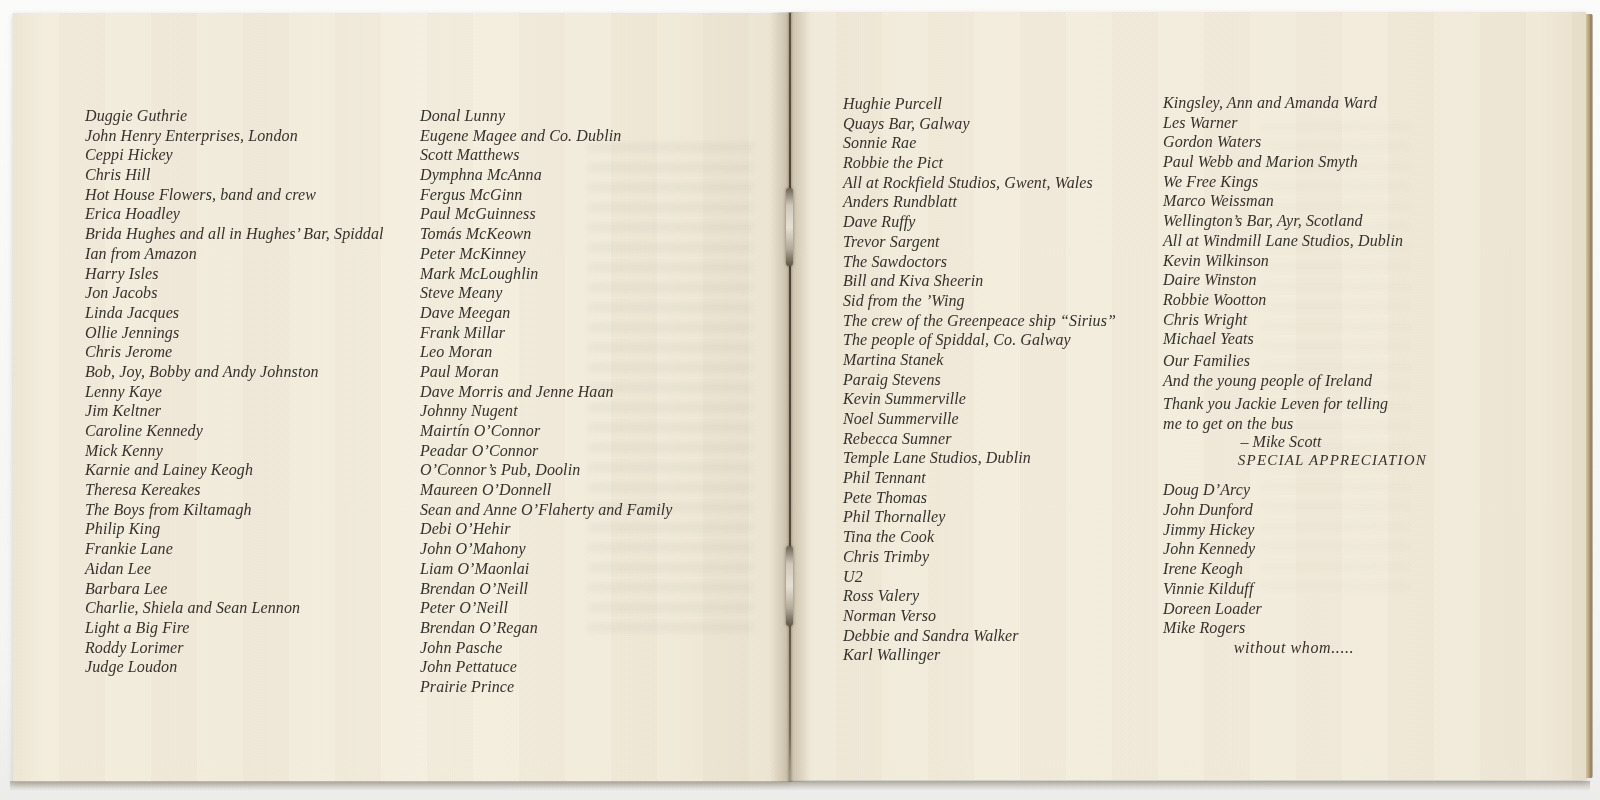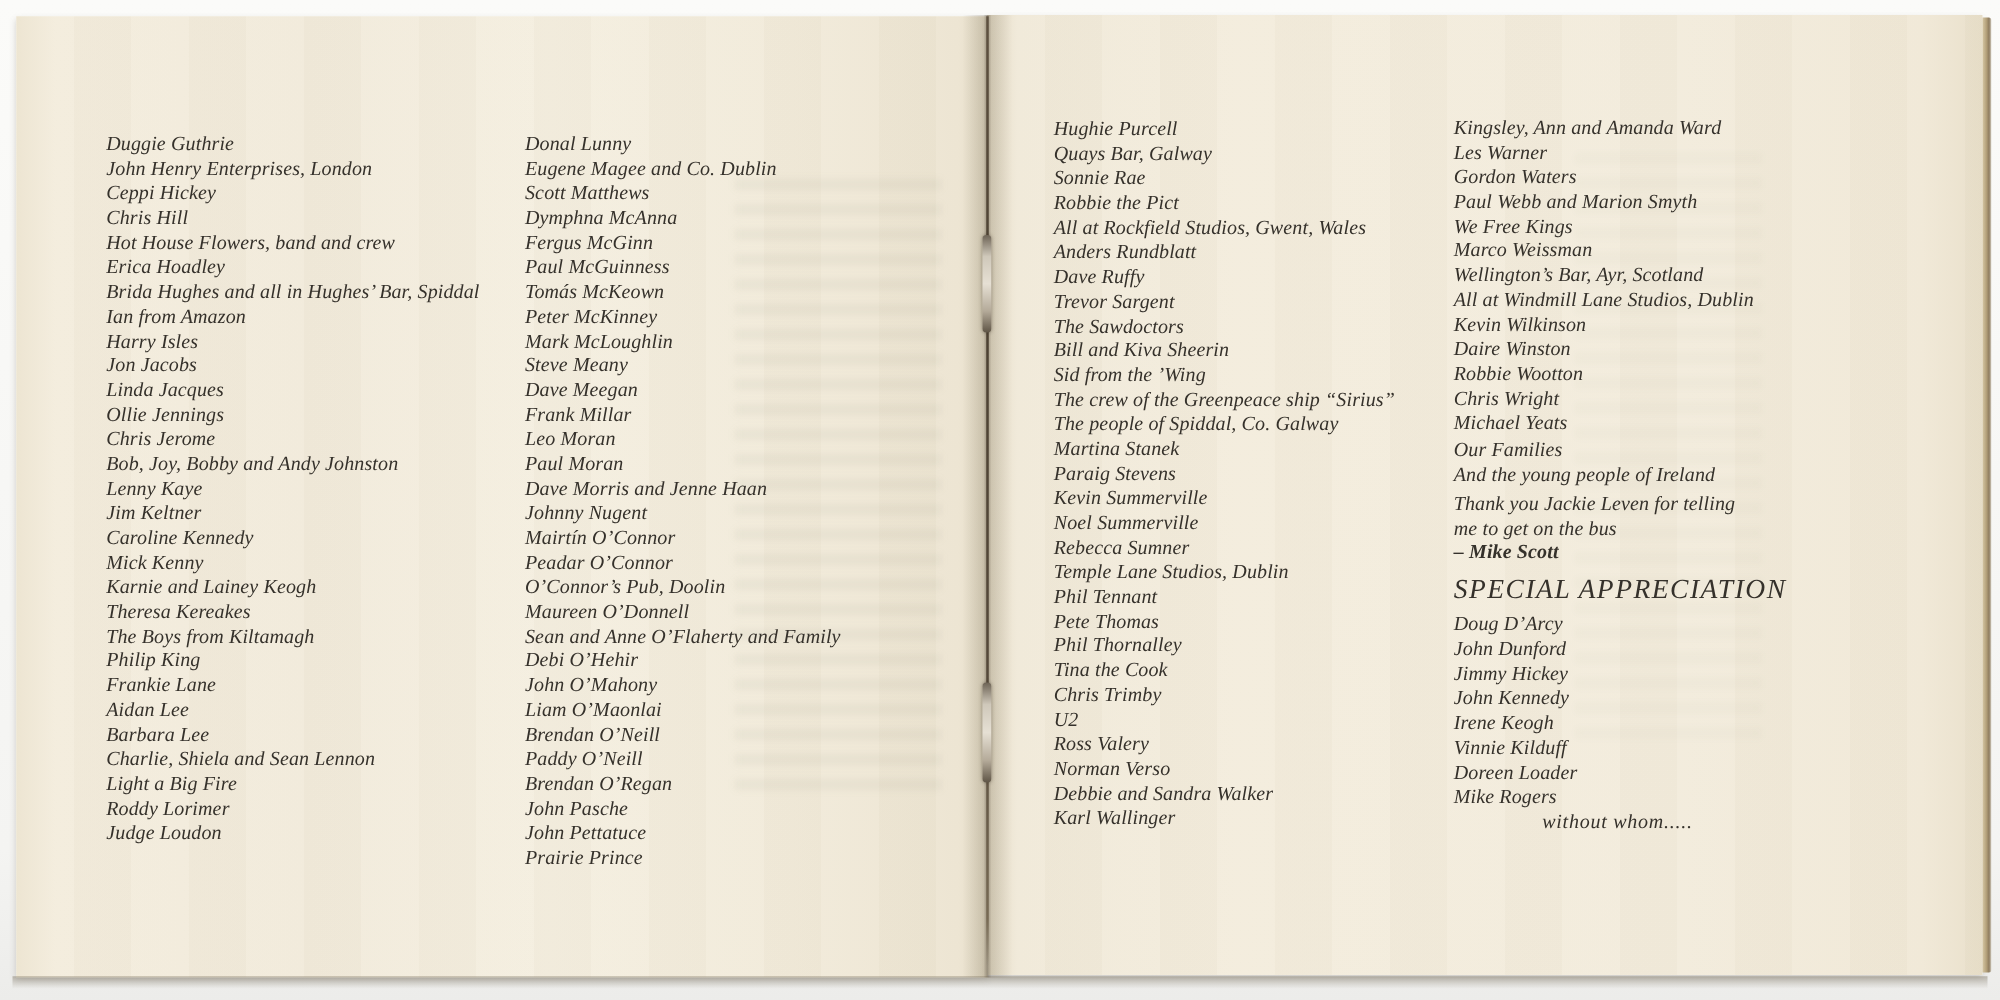--- a/index.html
+++ b/index.html
@@ -42,22 +42,22 @@
     background:linear-gradient(90deg,#d5c6a3 0%,#b3a07a 45%,#8d7b5e 75%,#cfc9bd 100%);border-radius:0 2px 2px 0;}
   .bottom-shadow{position:absolute;left:10px;top:781px;width:1580px;height:10px;pointer-events:none;
     background:linear-gradient(180deg,rgba(110,100,80,0.40) 0%,rgba(110,100,80,0) 100%);}
 
   .col{position:absolute;font-style:italic;font-size:16px;line-height:19.7px;
     color:#35312b;letter-spacing:0.1px;white-space:nowrap;}
   .line{height:19.7px;}
   .col4{width:264px;}
   .block-dedication{margin-top:2px;}
   .block-thanks{margin-top:4px;}
-  .signature{text-align:left;padding-right:28px;margin-top:-2px;height:19.7px;font-weight:bold;}
-  .special-heading{margin-top:10px;margin-bottom:5px;font-size:22px;letter-spacing:1.2px;height:24px;}
+  .signature{text-align:center;padding-right:28px;margin-top:-2px;height:19.7px;}
+  .special-heading{margin-bottom:5px;font-size:15px;letter-spacing:1.2px;height:24px;text-align:right;}
   .closing{text-align:center;padding-right:2px;margin-top:0px;letter-spacing:0.6px;height:19.7px;}
 </style>
 </head>
 <body>
 
 <div class="scan">
 
   <div class="page page-left">
     <div class="bands"></div>
     <div class="bleed bleed-left"></div>
@@ -111,21 +111,21 @@
         <div class="line">Johnny Nugent</div>
         <div class="line">Mairtín O’Connor</div>
         <div class="line">Peadar O’Connor</div>
         <div class="line">O’Connor’s Pub, Doolin</div>
         <div class="line">Maureen O’Donnell</div>
         <div class="line">Sean and Anne O’Flaherty and Family</div>
         <div class="line">Debi O’Hehir</div>
         <div class="line">John O’Mahony</div>
         <div class="line">Liam O’Maonlai</div>
         <div class="line">Brendan O’Neill</div>
-        <div class="line">Paddy O’Neill</div>
+        <div class="line">Peter O’Neill</div>
         <div class="line">Brendan O’Regan</div>
         <div class="line">John Pasche</div>
         <div class="line">John Pettatuce</div>
         <div class="line">Prairie Prince</div>
       </div>
   </div>
 
   <div class="page page-right">
     <div class="bands"></div>
     <div class="bleed bleed-right"></div>

